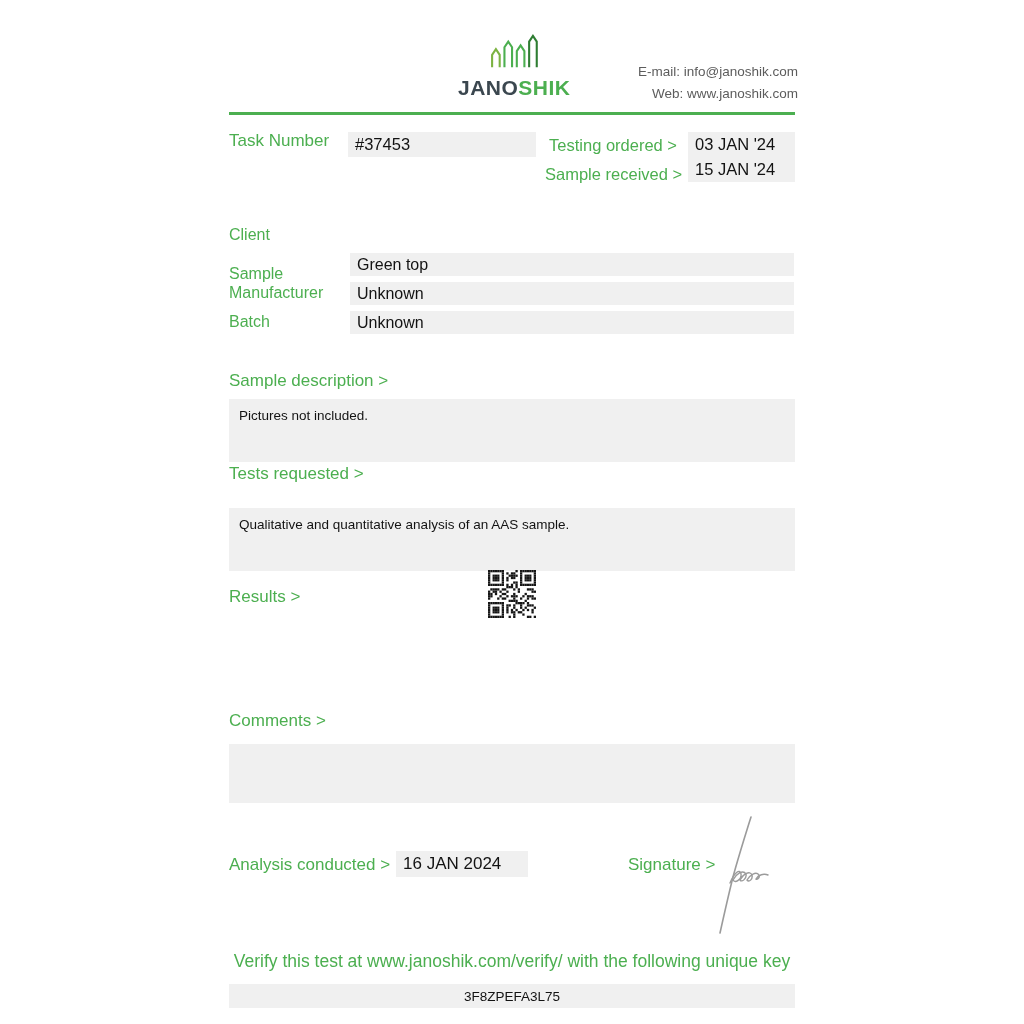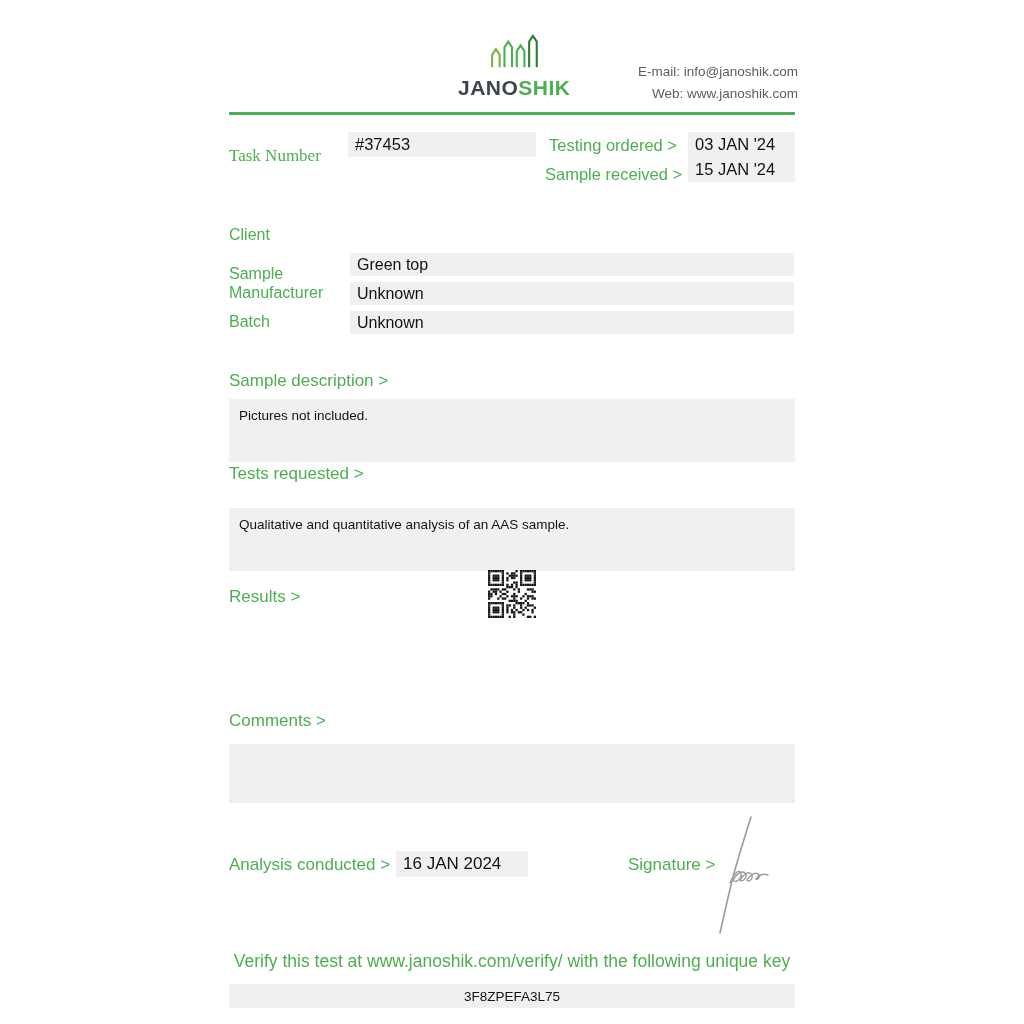--- a/index.html
+++ b/index.html
@@ -15,21 +15,21 @@
   .logo-text{font-size:21px;font-weight:bold;letter-spacing:0.5px;margin-top:1px;}
   .logo-jano{color:#3b474f;}
   .logo-shik{color:#4caf50;}
   .contact{right:226px;top:61px;text-align:right;font-size:13.5px;color:#5c5c5c;line-height:1.6;}
   .divider{left:229px;top:112px;width:566px;height:3px;background:#4caf50;}
 
   
   .lbl{font-size:16.5px;color:#4caf50;white-space:nowrap;}
   .vbox{background:#f0f0f0;font-size:16.5px;color:#131313;display:flex;align-items:center;padding-left:7px;box-sizing:border-box;}
 
-  .task-label{left:229px;top:146px;font-size:17px;font-family:Liberation Serif, serif;}
+  .task-label{left:229px;top:131px;font-size:17px;}
   .task-box{left:348px;top:132px;width:188px;height:25px;}
   .ordered-label{left:545px;top:136px;width:132px;text-align:right;}
   .ordered-box{left:688px;top:132px;width:107px;height:25px;}
   .received-label{left:545px;top:165px;width:132px;text-align:right;}
   .received-box{left:688px;top:157px;width:107px;height:25px;}
 
   .info-label{left:229px;font-size:16px;}
   .info-box{left:350px;width:444px;height:23px;font-size:16px;}
 
   

